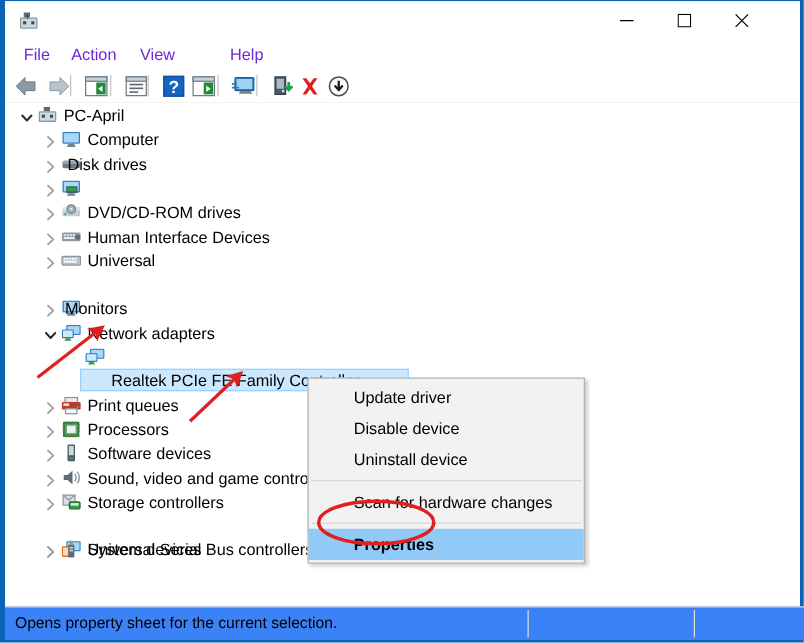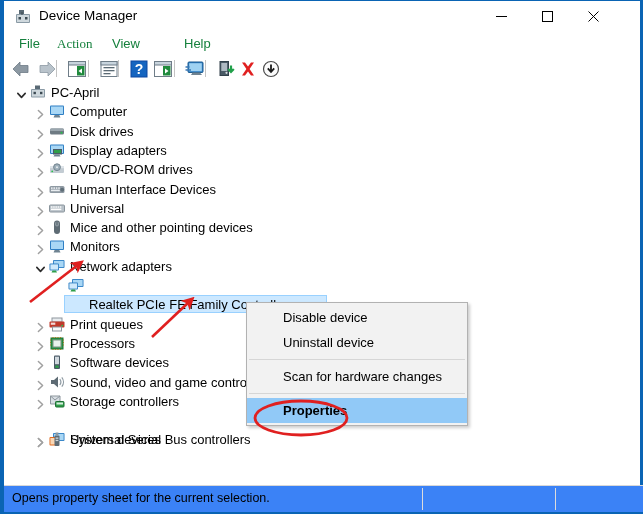--- a/index.html
+++ b/index.html
@@ -69,21 +69,21 @@
     position: absolute;
     left: 0; top: 32px;
     width: 636px;
     height: 21px;
     background: #ffffff;
   }
   .menu-item {
     position: absolute;
     top: 2px;
     font-size: 13px;
-    color: #15803d;
+    color: #6d28d9;
     padding: 1px 5px;
     white-space: nowrap;
     cursor: default;
   }
 
   
   #toolbar {
     position: absolute;
     left: 0; top: 53px;
     width: 636px;
@@ -225,21 +225,20 @@
     <span id="title-icon">
       <svg width="17" height="16" viewBox="0 0 17 16">
         <rect x="4" y="1" width="5" height="4" fill="#5a6a75"></rect>
         <rect x="1" y="5" width="14" height="9" rx="1" fill="#8a9aa5"></rect>
         <rect x="2" y="6" width="12" height="7" fill="#cfd8dd"></rect>
         <rect x="3.5" y="8" width="2.5" height="2.5" fill="#3c4a53"></rect>
         <rect x="10" y="8" width="2.5" height="2.5" fill="#3c4a53"></rect>
         <rect x="6.5" y="3" width="1" height="3" fill="#3c4a53"></rect>
       </svg>
     </span>
-    <span id="title-text">Device Manager</span>
 
     <button class="wbtn" id="btn-min">
       <svg width="11" height="11" viewBox="0 0 11 11">
         <line x1="0" y1="5.5" x2="11" y2="5.5" stroke="#000" stroke-width="1"></line>
       </svg>
     </button>
     <button class="wbtn" id="btn-max">
       <svg width="11" height="11" viewBox="0 0 11 11">
         <rect x="0.5" y="0.5" width="10" height="10" fill="none" stroke="#000" stroke-width="1"></rect>
       </svg>
@@ -247,21 +246,21 @@
     <button class="wbtn" id="btn-close">
       <svg width="11" height="11" viewBox="0 0 11 11">
         <line x1="0.5" y1="0.5" x2="10.5" y2="10.5" stroke="#000" stroke-width="1"></line>
         <line x1="10.5" y1="0.5" x2="0.5" y2="10.5" stroke="#000" stroke-width="1"></line>
       </svg>
     </button>
   </div>
 
   <div id="menubar">
       <div class="menu-item" style="left: 10px;">File</div>
-      <div class="menu-item" style="left: 48px; font-family: Liberation Serif, serif;">Action</div>
+      <div class="menu-item" style="left: 48px;">Action</div>
       <div class="menu-item" style="left: 103px;">View</div>
       <div class="menu-item" style="left: 151px; margin-left: 24px;">Help</div>
     </div>
 
   <div id="toolbar">
       <span class="tb" style="left: 7px;"><svg width="22" height="22" viewBox="0 0 22 22">
           <path d="M9 4 L2 11 L9 18 L9 14.5 L17 14.5 L17 7.5 L9 7.5 Z" fill="#8d99a3" stroke="#6d7a85" stroke-width="0.8"></path>
         </svg></span>
       <span class="tb" style="left: 31px;"><svg width="22" height="22" viewBox="0 0 22 22">
           <path d="M13 4 L20 11 L13 18 L13 14.5 L5 14.5 L5 7.5 L13 7.5 Z" fill="#b9c3cb" stroke="#8d99a3" stroke-width="0.8"></path>
@@ -342,34 +341,33 @@
       </div>
       <div class="row" style="top: 39.6px;">
         <span class="chev" style="left: 31px;"><svg width="11" height="11" viewBox="0 0 11 11">
             <path d="M3.4 1.5 L7.6 5.5 L3.4 9.5" stroke="#a0a0a0" stroke-width="1.5" fill="none" stroke-linecap="round" stroke-linejoin="round"></path>
           </svg></span>
         <span class="ticon" style="left: 45px;"><svg width="16" height="15" viewBox="0 0 16 15">
             <rect x="1" y="4.5" width="14" height="6" rx="1.5" fill="#6e7a83"></rect>
             <rect x="1" y="4.5" width="14" height="2.6" rx="1.2" fill="#9aa6ae"></rect>
             <circle cx="12.5" cy="8.8" r="1" fill="#27c04a"></circle>
           </svg></span>
-        <span class="lbl" style="left: 66px;">Disk drives</span>
+        <span class="lbl" style="left: 50px;">Disk drives</span>
       </div>
       <div class="row" style="top: 58.9px;">
         <span class="chev" style="left: 31px;"><svg width="11" height="11" viewBox="0 0 11 11">
             <path d="M3.4 1.5 L7.6 5.5 L3.4 9.5" stroke="#a0a0a0" stroke-width="1.5" fill="none" stroke-linecap="round" stroke-linejoin="round"></path>
           </svg></span>
         <span class="ticon" style="left: 45px;"><svg width="16" height="15" viewBox="0 0 16 15">
             <rect x="1" y="1.5" width="14" height="9.5" rx="1" fill="#2f7fc4"></rect>
             <rect x="2" y="2.5" width="12" height="7.5" fill="#a9d7f5"></rect>
             <rect x="4" y="6" width="9" height="5.5" fill="#4a5a66"></rect>
             <rect x="5" y="7" width="7" height="3" fill="#2f9e4a"></rect>
             <path d="M4.5 13.5 L11.5 13.5 L10.3 11.5 L5.7 11.5 Z" fill="#6f8391"></path>
           </svg></span>
-        <span class="lbl" style="left: 66px;">Display adapters</span>
       </div>
       <div class="row" style="top: 78.2px;">
         <span class="chev" style="left: 31px;"><svg width="11" height="11" viewBox="0 0 11 11">
             <path d="M3.4 1.5 L7.6 5.5 L3.4 9.5" stroke="#a0a0a0" stroke-width="1.5" fill="none" stroke-linecap="round" stroke-linejoin="round"></path>
           </svg></span>
         <span class="ticon" style="left: 45px;"><svg width="16" height="15" viewBox="0 0 16 15">
             <rect x="1" y="4" width="14" height="7" rx="1" fill="#c3ccd3"></rect>
             <rect x="1" y="4" width="14" height="2.2" fill="#dfe5ea"></rect>
             <circle cx="8" cy="5.2" r="3.4" fill="#9fb0bb" stroke="#72838e"></circle>
             <circle cx="8" cy="5.2" r="1" fill="#e8edf0"></circle>
@@ -400,41 +398,30 @@
             <rect x="0.5" y="4" width="15" height="7" rx="1" fill="#b9c2c9" stroke="#8a949c"></rect>
             <rect x="2" y="5.3" width="1.5" height="1.4" fill="#fdfdfd"></rect>
             <rect x="4.2" y="5.3" width="1.5" height="1.4" fill="#fdfdfd"></rect>
             <rect x="6.4" y="5.3" width="1.5" height="1.4" fill="#fdfdfd"></rect>
             <rect x="8.6" y="5.3" width="1.5" height="1.4" fill="#fdfdfd"></rect>
             <rect x="10.8" y="5.3" width="1.5" height="1.4" fill="#fdfdfd"></rect>
             <rect x="2" y="7.6" width="10.3" height="1.5" fill="#fdfdfd"></rect>
           </svg></span>
         <span class="lbl" style="left: 66px;">Universal</span>
       </div>
-      <div class="row" style="top: 136.1px;">
-        <span class="chev" style="left: 31px;"><svg width="11" height="11" viewBox="0 0 11 11">
-            <path d="M3.4 1.5 L7.6 5.5 L3.4 9.5" stroke="#a0a0a0" stroke-width="1.5" fill="none" stroke-linecap="round" stroke-linejoin="round"></path>
-          </svg></span>
-        <span class="ticon" style="left: 45px;"><svg width="16" height="15" viewBox="0 0 16 15">
-            <rect x="5" y="0.5" width="6" height="13.5" rx="3" fill="#5e6b74"></rect>
-            <rect x="6" y="1.5" width="4" height="5" rx="2" fill="#8e9aa2"></rect>
-            <line x1="8" y1="1.5" x2="8" y2="5.2" stroke="#47535b" stroke-width="0.8"></line>
-          </svg></span>
-        <span class="lbl" style="left: 66px;">Mice and other pointing devices</span>
-      </div>
       <div class="row" style="top: 155.4px;">
         <span class="chev" style="left: 31px;"><svg width="11" height="11" viewBox="0 0 11 11">
             <path d="M3.4 1.5 L7.6 5.5 L3.4 9.5" stroke="#a0a0a0" stroke-width="1.5" fill="none" stroke-linecap="round" stroke-linejoin="round"></path>
           </svg></span>
         <span class="ticon" style="left: 45px;"><svg width="16" height="15" viewBox="0 0 16 15">
             <rect x="1" y="1.5" width="14" height="9.5" rx="1" fill="#2f7fc4"></rect>
             <rect x="2" y="2.5" width="12" height="7.5" fill="#a9d7f5"></rect>
             <path d="M4.5 13.5 L11.5 13.5 L10.3 11 L5.7 11 Z" fill="#6f8391"></path>
           </svg></span>
-        <span class="lbl" style="left: 66px;">Monitors</span>
+        <span class="lbl" style="left: 48px;">Monitors</span>
       </div>
       <div class="row" style="top: 174.7px;">
         <span class="chev" style="left: 31px;"><svg width="11" height="11" viewBox="0 0 11 11">
             <path d="M1.8 3.4 L5.5 7.4 L9.2 3.4" stroke="#2b2b2b" stroke-width="1.6" fill="none" stroke-linecap="round" stroke-linejoin="round"></path>
           </svg></span>
         <span class="ticon" style="left: 45px;"><svg width="16" height="15" viewBox="0 0 16 15">
             <rect x="4" y="1" width="11.5" height="8" rx="1" fill="#2f7fc4"></rect>
             <rect x="4.9" y="1.9" width="9.7" height="6.2" fill="#a9d7f5"></rect>
             <rect x="0.5" y="4.5" width="9.5" height="7" rx="1" fill="#2f7fc4"></rect>
             <rect x="1.4" y="5.4" width="7.7" height="5.2" fill="#cfe9fb"></rect>
@@ -540,20 +527,21 @@
             <rect x="5.5" y="3.5" width="5" height="10.5" rx="1" fill="#5e6b74"></rect>
             <rect x="6.6" y="0.5" width="2.8" height="3" fill="#8e9aa2"></rect>
             <rect x="6.6" y="5.5" width="2.8" height="1.3" fill="#cfd7dd"></rect>
             <rect x="6.6" y="7.8" width="2.8" height="1.3" fill="#cfd7dd"></rect>
           </svg></span>
         <span class="lbl" style="left: 66px;">Universal Serial Bus controllers</span>
       </div>
     </div>
 
   <div id="ctxmenu">
+      <div class="ctxitem">Update driver</div>
       <div class="ctxitem">Disable device</div>
       <div class="ctxitem">Uninstall device</div>
       <div class="ctxsep"></div>
       <div class="ctxitem">Scan for hardware changes</div>
       <div class="ctxsep"></div>
       <div class="ctxitem hot">Properties</div>
     </div>
 
   <div id="statusbar">
     <span id="status-text">Opens property sheet for the current selection.</span>

